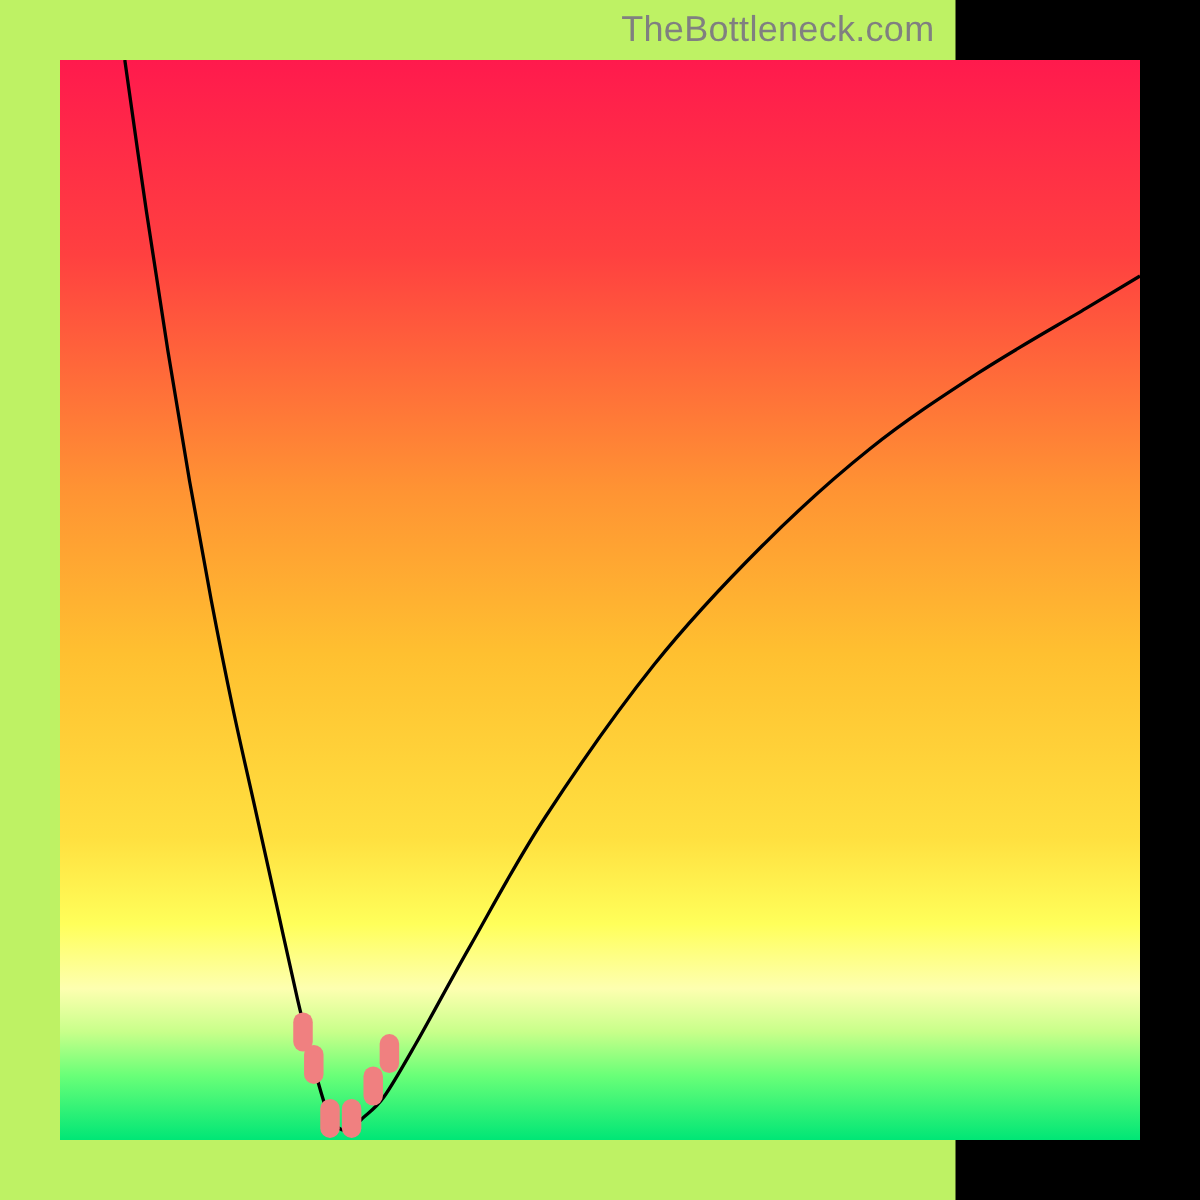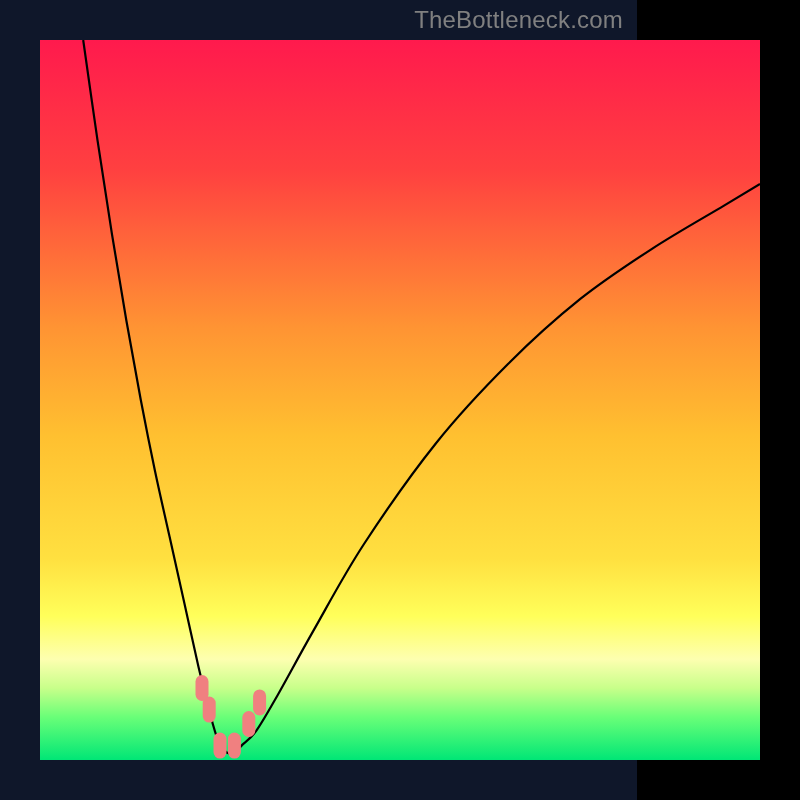--- a/index.html
+++ b/index.html
@@ -10,21 +10,21 @@
     overflow: hidden;
     background: #000;
     font-family: Arial, Helvetica, sans-serif;
   }
   .frame {
     position: absolute;
     left: 0;
     top: 0;
     width: 637px;
     height: 800px;
-    background: #0f172a;
+    background: #bef264;
   }
   .plot-area {
     position: absolute;
     left: 40px;
     top: 40px;
     width: 720px;
     height: 720px;
   }
   .watermark {
     position: absolute;

